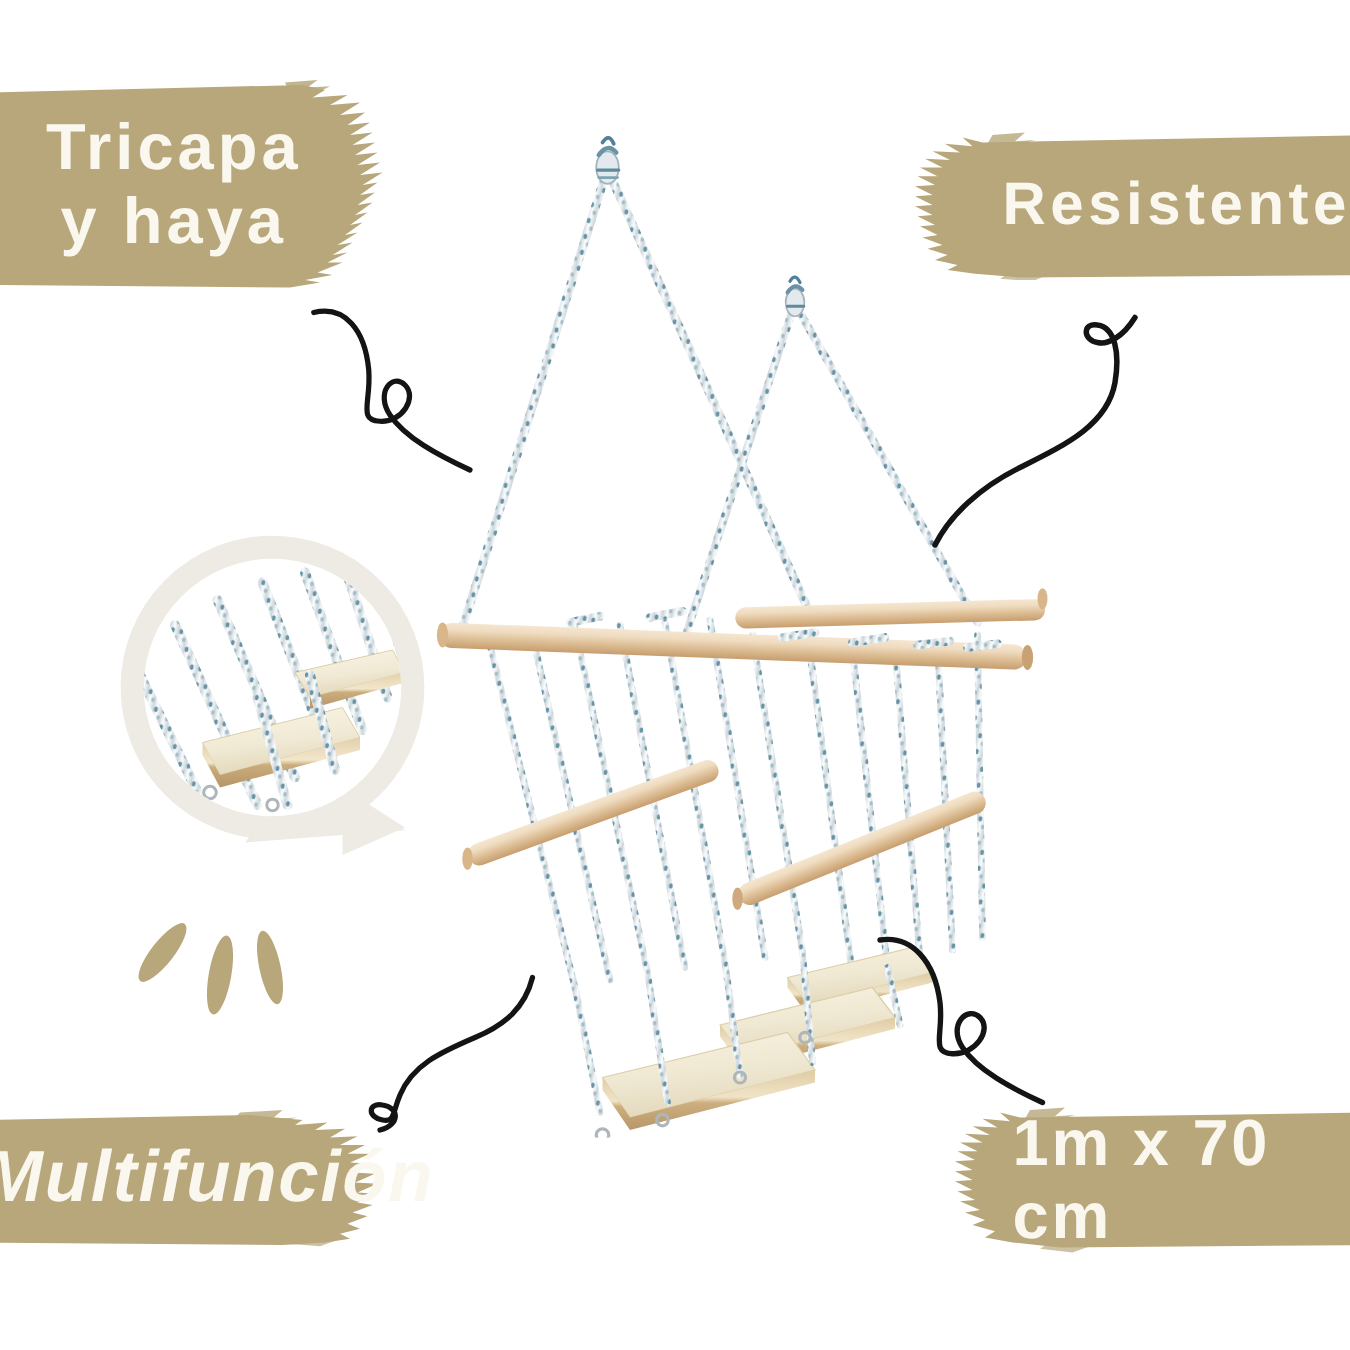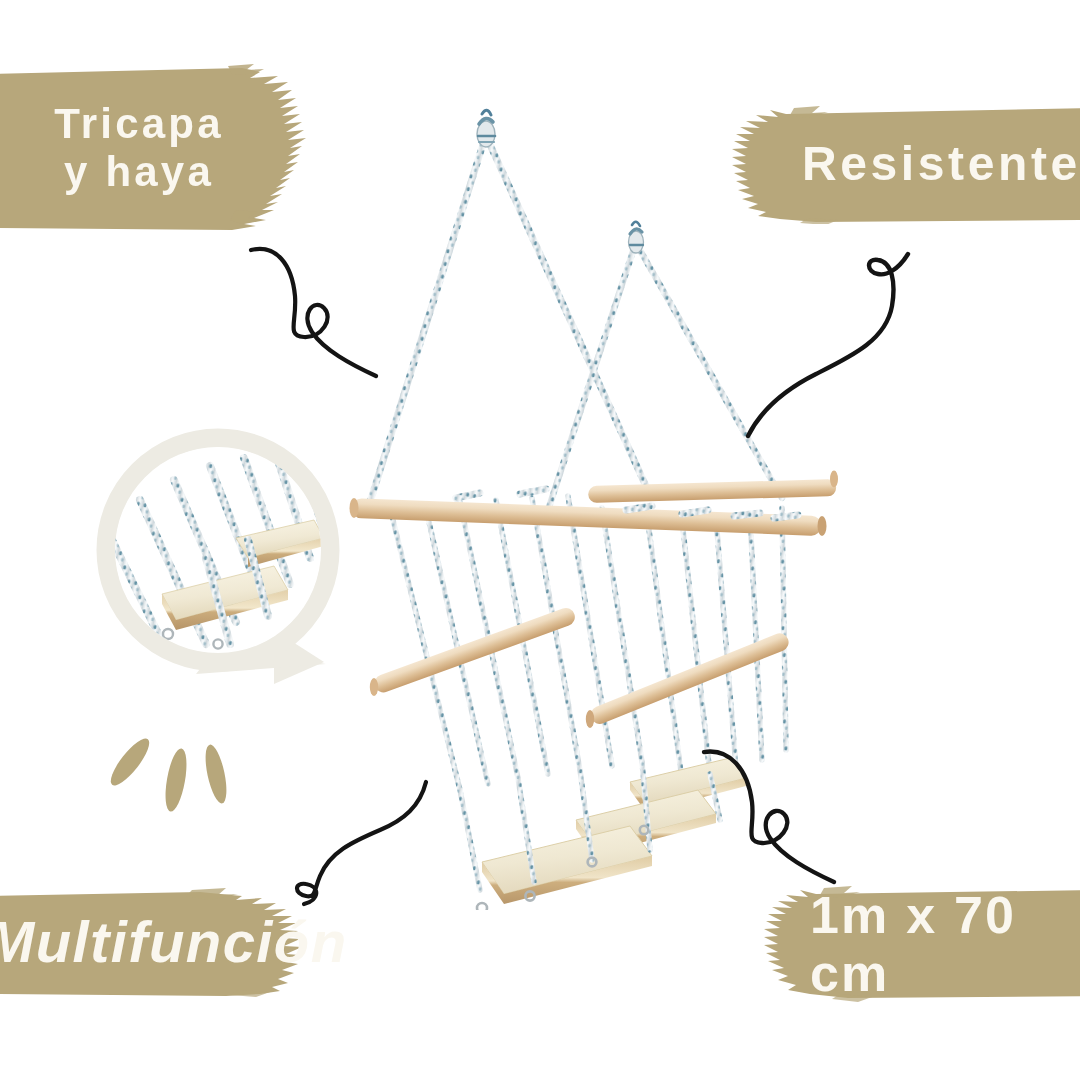--- a/index.html
+++ b/index.html
@@ -39,21 +39,21 @@
     line-height: 1.12;
   }
 
   #banner-tricapa {
     left: -8px;
     top: 60px;
     width: 330px;
     height: 175px;
   }
   #banner-tricapa .blabel {
-    font-size: 42px;
+    font-size: 52px;
     letter-spacing: 3.2px;
     text-align: center;
     width: 278px;
     margin-left: 8px;
   }
 
   #banner-resistente {
     left: 716px;
     top: 104px;
     width: 380px;

